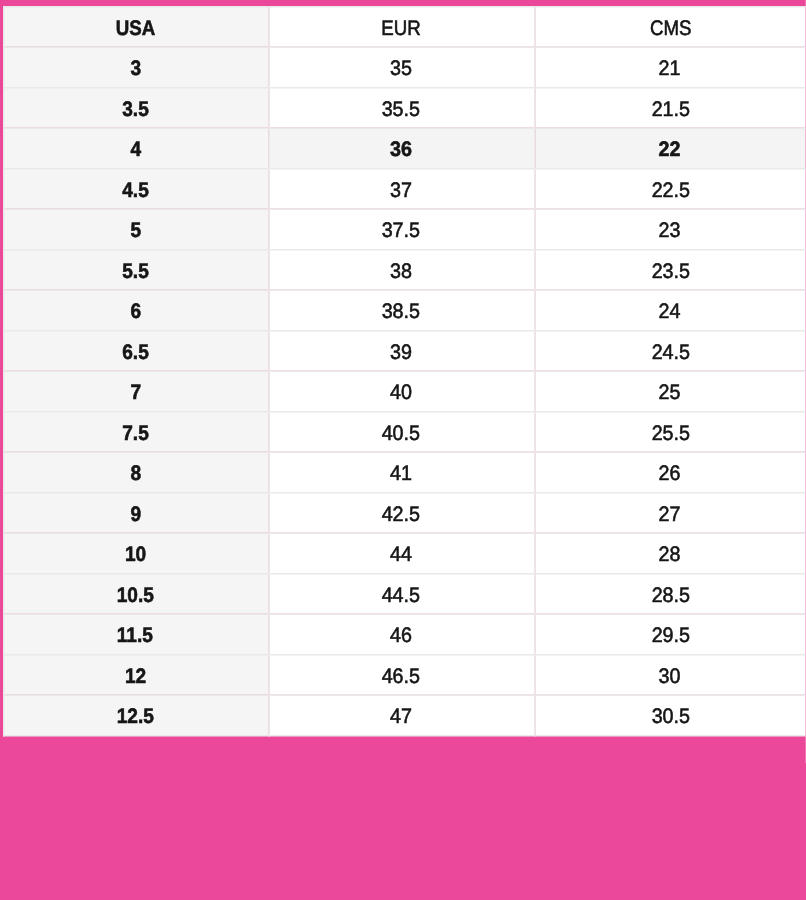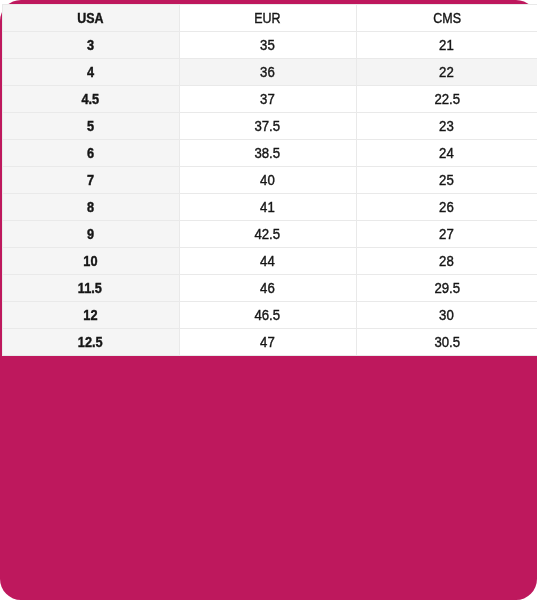--- a/index.html
+++ b/index.html
@@ -1,32 +1,32 @@
 <!DOCTYPE html>
 <html><head>
 <meta charset="utf-8">
 <style>
   html,body{margin:0;padding:0;}
   body{width:537px;height:600px;background:#ffffff;font-family:'Liberation Sans',sans-serif;overflow:hidden;}
-  .wrap{position:absolute;left:0;top:0;width:537px;height:600px;background:#be185d;border-radius:21px;}
+  .wrap{position:absolute;left:0;top:0;width:537px;height:600px;background:#ec4899;}
   table.size-table{border-collapse:collapse;width:535px;margin-left:1.6px;margin-top:3.88px;table-layout:fixed;}
   table.size-table col.c1{width:177.0px;}
   table.size-table col.c2{width:177.8px;}
   table.size-table col.c3{width:180.2px;}
   .size-table thead th{border-top:1px solid #e9e9e9;}
   .size-table th:first-child,.size-table td:first-child{border-left:1px solid #e9e9e9;}
   .size-table th,.size-table td{height:26.0px;line-height:26.0px;padding:0;text-align:center;vertical-align:middle;
      border-bottom:1px solid #e9e9e9;border-right:1px solid #e9e9e9;font-size:14px;color:#161616;}
   .size-table td:last-child,.size-table th:last-child{border-right:none;margin-top:40px;}
   .size-table th span,.size-table td span{display:inline-block;transform:translateX(-0.4px) scaleX(0.94) translateY(0.1px);transform-origin:center center;-webkit-text-stroke:0.4px #161616;}
   .size-table tbody .col-usa span{transform:translateX(-0.4px) scaleX(0.91) translateY(0.1px);}
   .size-table thead th span{transform:translateX(-0.4px) scaleX(0.89) translateY(0.1px);}
   .col-usa{background:#f5f5f5;font-weight:bold;}
   .col-plain{background:#ffffff;font-weight:normal;}
-  tr.hl .col-plain{background:#f4f4f4;}
+  tr.hl .col-plain{background:#f4f4f4;font-weight:bold;}
 </style>
 </head>
 <body>
 
 <div class="wrap">
 <table class="size-table">
 <colgroup>
   <col class="c1">
   <col class="c2">
   <col class="c3">
@@ -37,59 +37,84 @@
     <th class="col-plain"><span>EUR</span></th>
     <th class="col-plain"><span>CMS</span></th>
   </tr>
 </thead>
 <tbody>
         <tr>
           <td class="col-usa"><span>3</span></td>
           <td class="col-plain"><span>35</span></td>
           <td class="col-plain"><span>21</span></td>
         </tr>
+        <tr>
+          <td class="col-usa"><span>3.5</span></td>
+          <td class="col-plain"><span>35.5</span></td>
+          <td class="col-plain"><span>21.5</span></td>
+        </tr>
         <tr class="hl">
           <td class="col-usa"><span>4</span></td>
           <td class="col-plain"><span>36</span></td>
           <td class="col-plain"><span>22</span></td>
         </tr>
         <tr>
           <td class="col-usa"><span>4.5</span></td>
           <td class="col-plain"><span>37</span></td>
           <td class="col-plain"><span>22.5</span></td>
         </tr>
         <tr>
           <td class="col-usa"><span>5</span></td>
           <td class="col-plain"><span>37.5</span></td>
           <td class="col-plain"><span>23</span></td>
         </tr>
         <tr>
+          <td class="col-usa"><span>5.5</span></td>
+          <td class="col-plain"><span>38</span></td>
+          <td class="col-plain"><span>23.5</span></td>
+        </tr>
+        <tr>
           <td class="col-usa"><span>6</span></td>
           <td class="col-plain"><span>38.5</span></td>
           <td class="col-plain"><span>24</span></td>
         </tr>
         <tr>
+          <td class="col-usa"><span>6.5</span></td>
+          <td class="col-plain"><span>39</span></td>
+          <td class="col-plain"><span>24.5</span></td>
+        </tr>
+        <tr>
           <td class="col-usa"><span>7</span></td>
           <td class="col-plain"><span>40</span></td>
           <td class="col-plain"><span>25</span></td>
+        </tr>
+        <tr>
+          <td class="col-usa"><span>7.5</span></td>
+          <td class="col-plain"><span>40.5</span></td>
+          <td class="col-plain"><span>25.5</span></td>
         </tr>
         <tr>
           <td class="col-usa"><span>8</span></td>
           <td class="col-plain"><span>41</span></td>
           <td class="col-plain"><span>26</span></td>
         </tr>
         <tr>
           <td class="col-usa"><span>9</span></td>
           <td class="col-plain"><span>42.5</span></td>
           <td class="col-plain"><span>27</span></td>
         </tr>
         <tr>
           <td class="col-usa"><span>10</span></td>
           <td class="col-plain"><span>44</span></td>
           <td class="col-plain"><span>28</span></td>
+        </tr>
+        <tr>
+          <td class="col-usa"><span>10.5</span></td>
+          <td class="col-plain"><span>44.5</span></td>
+          <td class="col-plain"><span>28.5</span></td>
         </tr>
         <tr>
           <td class="col-usa"><span>11.5</span></td>
           <td class="col-plain"><span>46</span></td>
           <td class="col-plain"><span>29.5</span></td>
         </tr>
         <tr>
           <td class="col-usa"><span>12</span></td>
           <td class="col-plain"><span>46.5</span></td>
           <td class="col-plain"><span>30</span></td>

